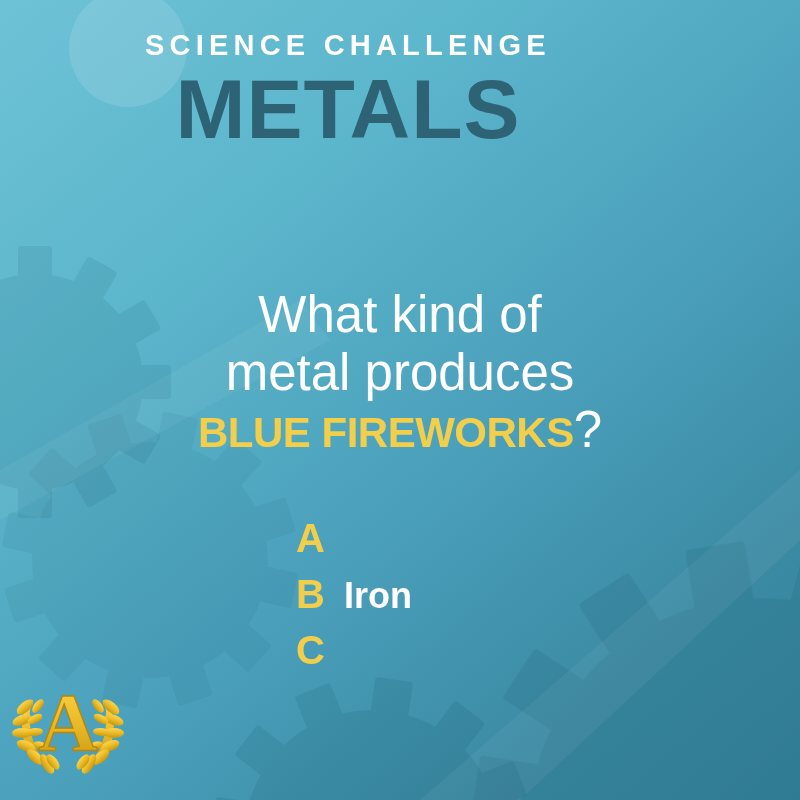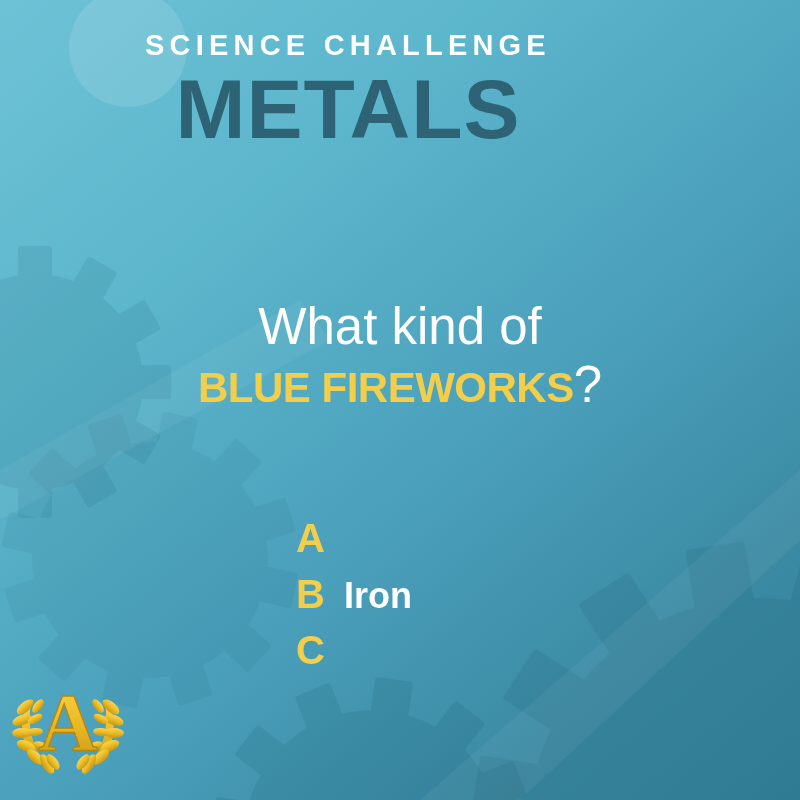--- a/index.html
+++ b/index.html
@@ -61,21 +61,20 @@
     position: absolute;
     top: 286px;
     left: 100px;
     width: 600px;
     text-align: center;
     z-index: 5;
     color: #ffffff;
     font-size: 51px;
     font-weight: 400;
     line-height: 1.13;
-    margin-top: 12px;
   }
   .q-line { display: block; }
   .q-highlight {
     color: #f2ce4b;
     font-weight: bold;
     font-size: 42px;
     letter-spacing: -0.5px;
   }
   .q-mark {
     color: #ffffff;
@@ -224,20 +223,21 @@
     </g>
   </svg>
 
   <div class="header">
     <p class="kicker">SCIENCE CHALLENGE</p>
     <h1 class="headline">METALS</h1>
   </div>
 
   <div class="question">
     <span class="q-line">What kind of</span>
+    <span class="q-line">metal produces</span>
     <span class="q-line"><span class="q-highlight">BLUE FIREWORKS</span><span class="q-mark">?</span></span>
   </div>
 
   <div class="options">
 
     <div class="option-row">
       <span class="option-letter">A</span>
     </div>
 
     <div class="option-row">

